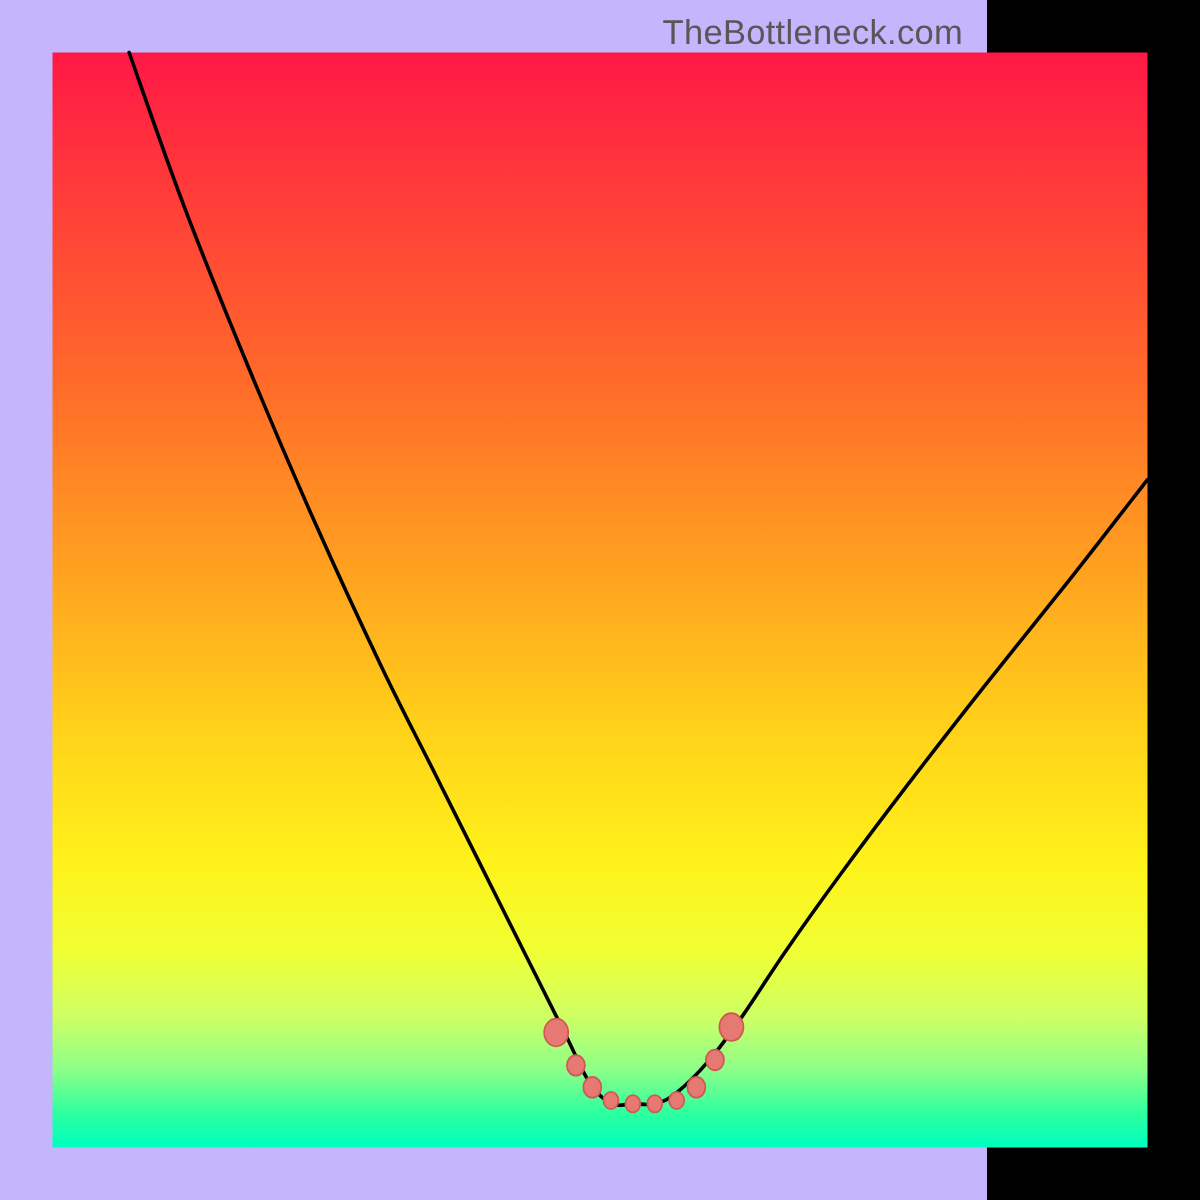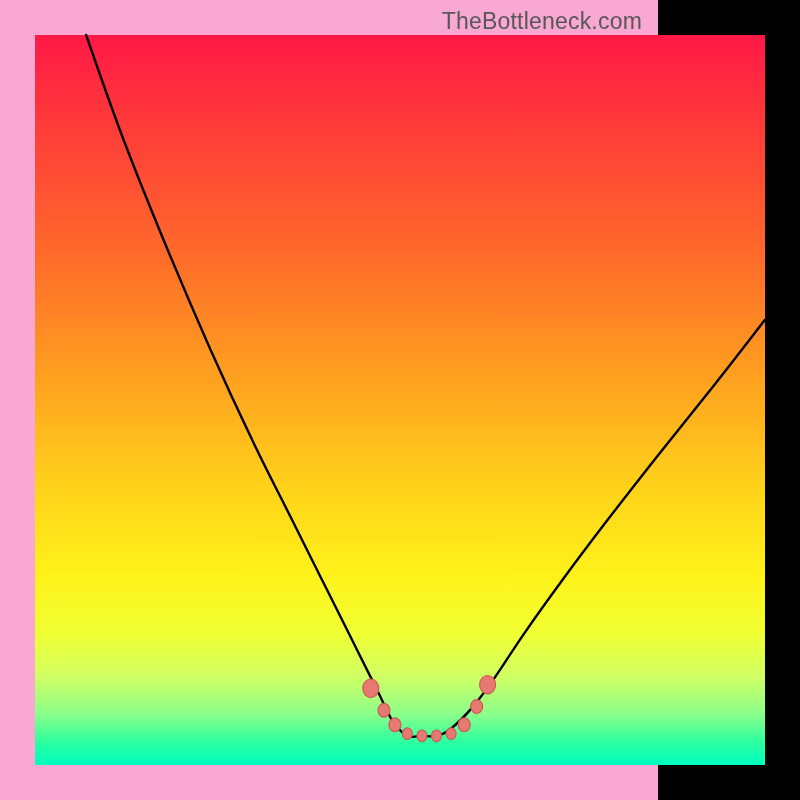--- a/index.html
+++ b/index.html
@@ -8,21 +8,21 @@
     width: 800px;
     height: 800px;
     overflow: hidden;
     background: #000;
     font-family: Arial, Helvetica, sans-serif;
   }
   .frame {
     position: relative;
     width: 658px;
     height: 800px;
-    background: #f9a8d4;
+    background: #c4b5fd;
   }
   .plot-area {
     position: absolute;
     left: 35px;
     top: 35px;
     width: 730px;
     height: 730px;
     background: linear-gradient(
       to bottom,
       #ff1846 0%,

